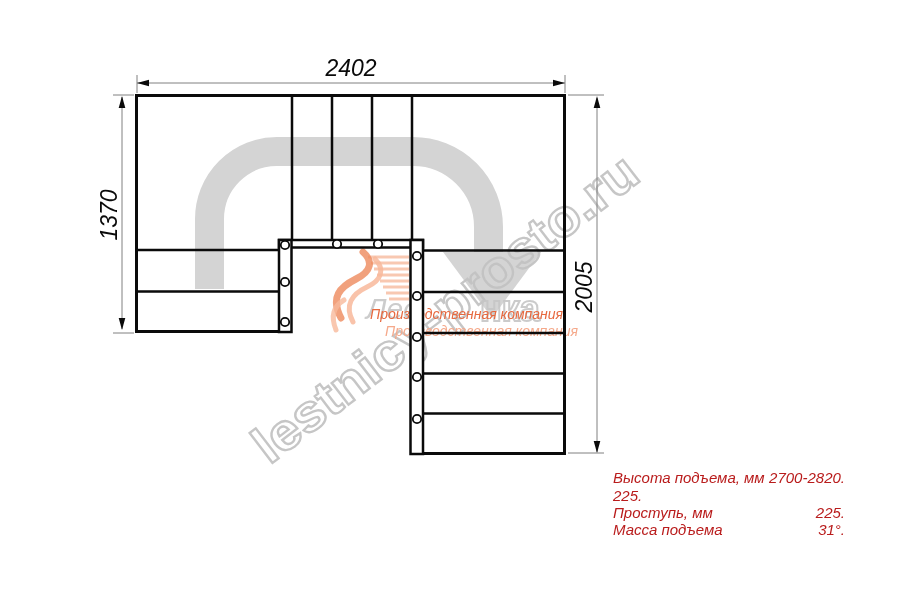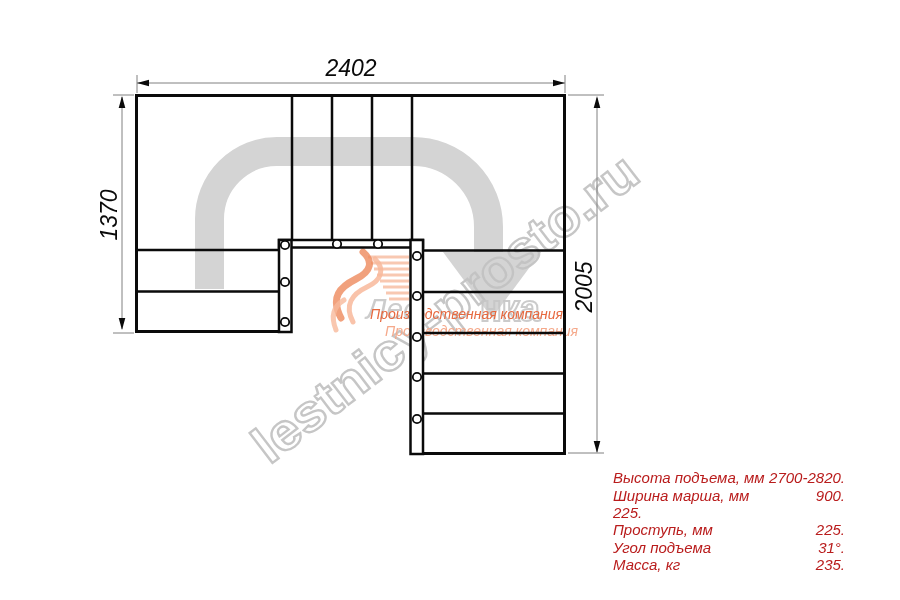--- a/index.html
+++ b/index.html
@@ -87,33 +87,25 @@
       <text class="dim-text" text-anchor="middle" transform="translate(592,287) rotate(-90)">2005</text>
     </g>
   </svg>
 
   <div class="specs">
     <div class="spec-row">
       <span class="spec-label">Высота подъема, мм</span>
       <span class="spec-value">2700-2820.</span>
     </div>
     <div class="spec-row">
-      <span class="spec-label">Ширина марша, мм</span>
-      <span class="spec-value">900.</span>
-    </div>
-    <div class="spec-row">
       <span class="spec-value">225.</span>
     </div>
     <div class="spec-row">
       <span class="spec-label">Проступь, мм</span>
       <span class="spec-value">225.</span>
     </div>
     <div class="spec-row">
-      <span class="spec-label">Угол подъема</span>
+      <span class="spec-label">Масса подъема</span>
       <span class="spec-value">31°.</span>
-    </div>
-    <div class="spec-row">
-      <span class="spec-label">Масса, кг</span>
-      <span class="spec-value">235.</span>
     </div>
   </div>
 
 </div>
 
 </body></html>

